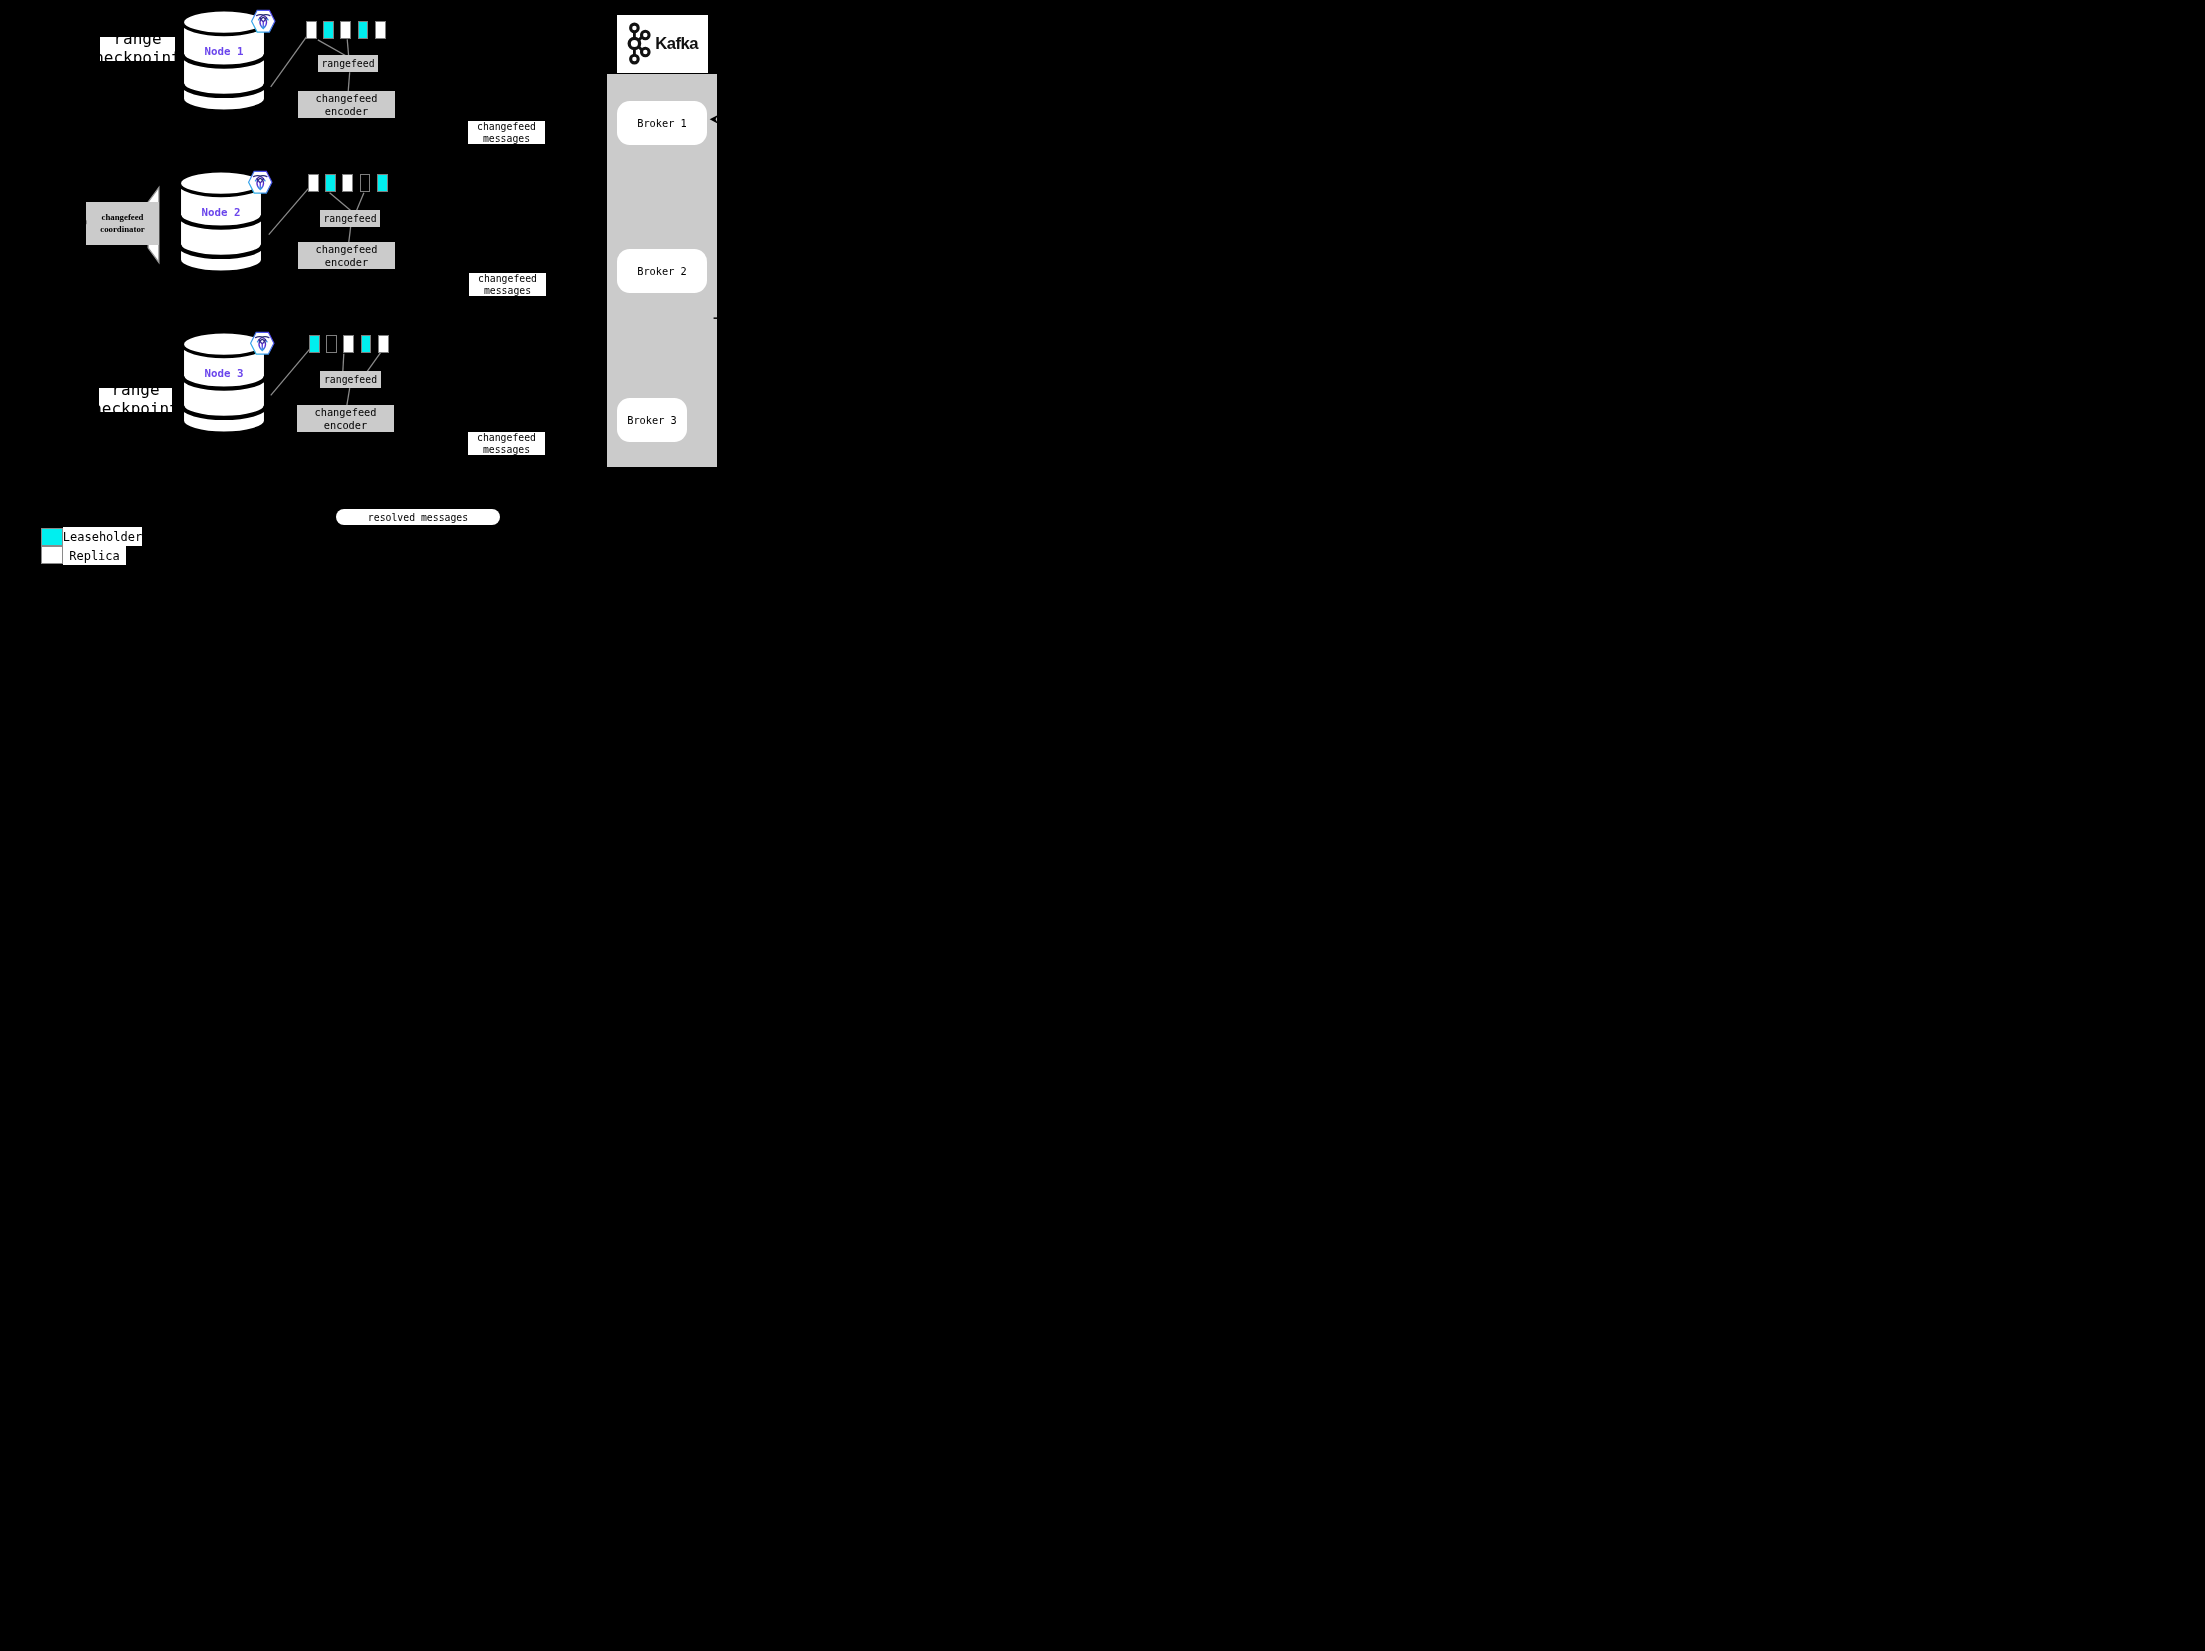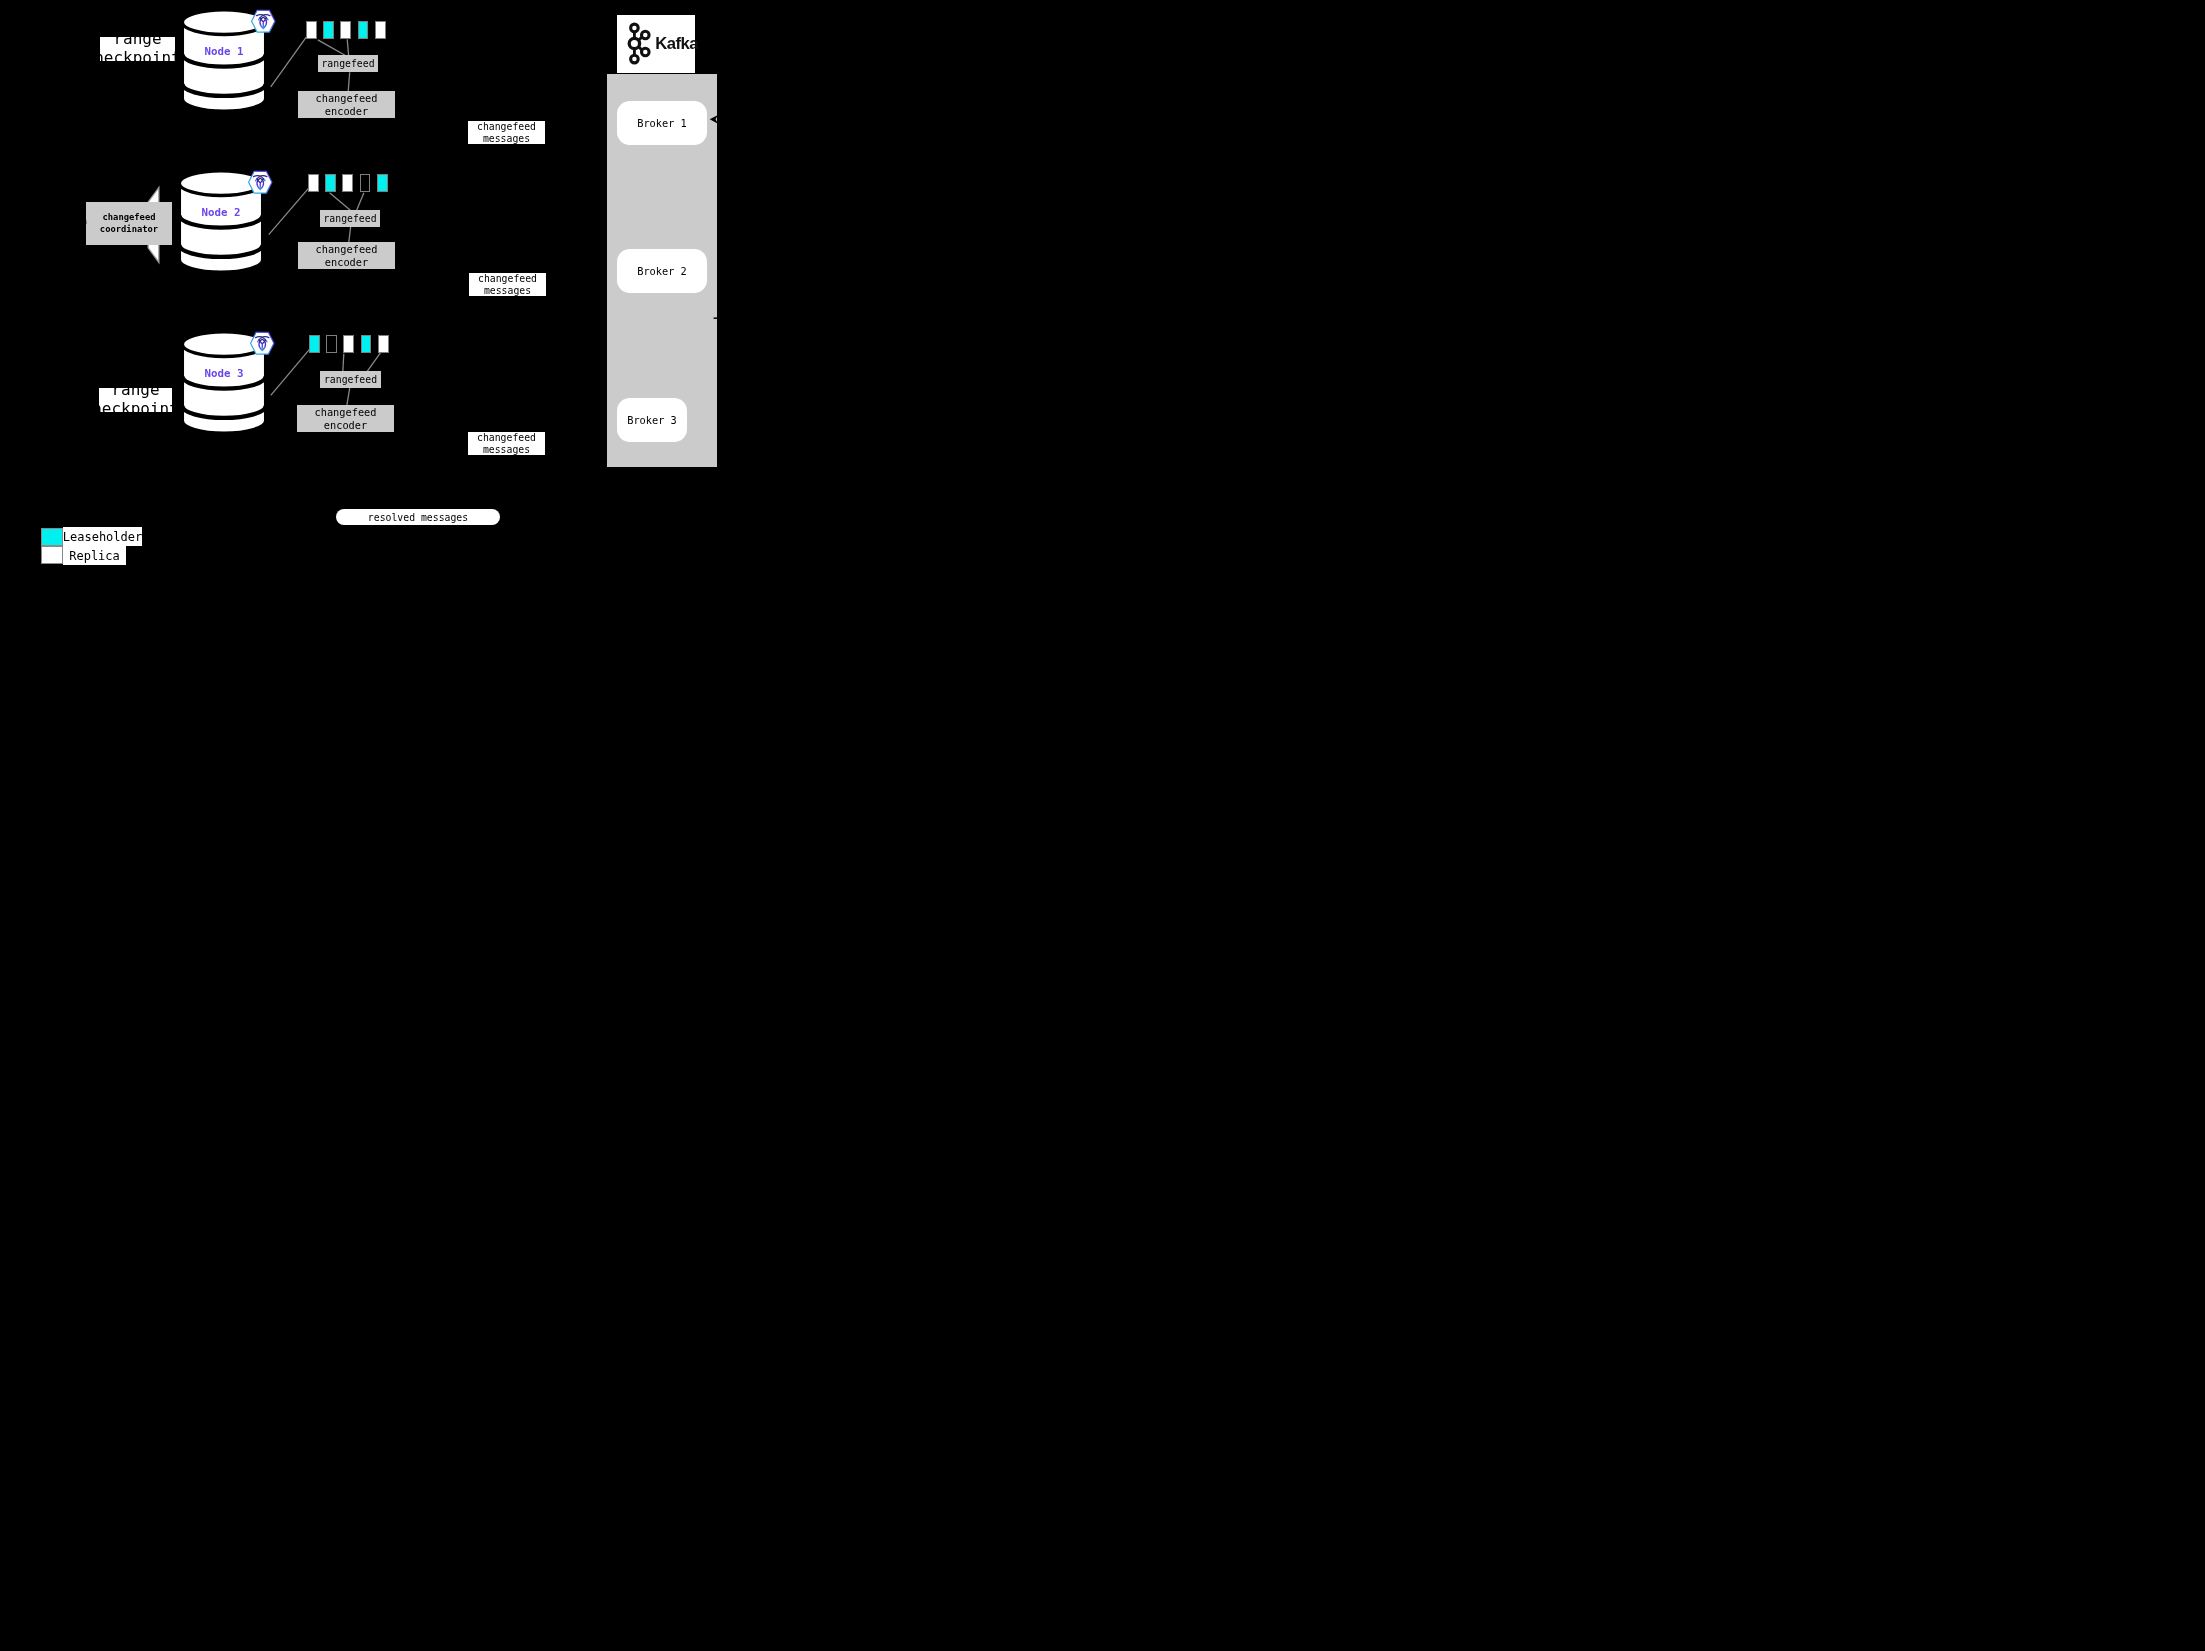--- a/index.html
+++ b/index.html
@@ -105,21 +105,21 @@
     </div>
     <div class="abs box-gray enc" style="left:298px;top:91px;width:97px;height:27px;">
       <span>changefeed encoder</span>
     </div>
     <div class="abs box-white msg" style="left:468px;top:121px;width:77px;height:23px;">
       <span>changefeed messages</span>
     </div>
   </div>
 
   <div class="abs" style="left:0;top:0;z-index:2;">
-    <div class="abs box-gray coord" style="left:86px;top:202px;width:86px;height:43px;">
+    <div class="abs box-gray coord" style="left:86px;top:202px;width:73px;height:43px;font-family:Liberation Serif, serif;">
       <span>changefeed coordinator</span>
     </div>
 
     <svg class="abs" style="left:176px;top:169px;" width="90" height="105" viewBox="0 0 190 222">
       <path d="M7,30 V192 A88,26 0 0 0 183,192 V30" fill="#fff" stroke="#000" stroke-width="7"></path>
       <ellipse cx="95" cy="30" rx="88" ry="26" fill="#fff" stroke="#000" stroke-width="7"></ellipse>
       <path d="M7,98 A88,26 0 0 0 183,98" fill="none" stroke="#000" stroke-width="9"></path>
       <path d="M7,160 A88,26 0 0 0 183,160" fill="none" stroke="#000" stroke-width="9"></path>
     </svg>
     <div class="abs node-label" style="left:176px;top:206px;width:90px;">Node 2</div>
@@ -195,21 +195,21 @@
       <span>changefeed encoder</span>
     </div>
     <div class="abs box-white msg" style="left:468px;top:432px;width:77px;height:23px;">
       <span>changefeed messages</span>
     </div>
   </div>
 
   <div class="abs" style="left:0;top:0;z-index:2;">
     <div class="abs box-gray" style="left:607px;top:74px;width:110px;height:393px;"></div>
 
-    <div class="abs box-white" style="left:617px;top:14.7px;width:78px;height:58px;justify-content:flex-start;padding-left:6.9px;">
+    <div class="abs box-white" style="left:617px;top:14.7px;width:91px;height:58px;justify-content:flex-start;padding-left:6.9px;">
       <span>
         <svg width="28.4" height="45" viewBox="0 0 60 90">
           <g fill="none" stroke="#111" stroke-width="6.5">
             <circle cx="22" cy="12" r="8"></circle>
             <circle cx="22" cy="45" r="11" stroke-width="7"></circle>
             <circle cx="22" cy="78" r="8"></circle>
             <circle cx="45" cy="27" r="8"></circle>
             <circle cx="45" cy="63" r="8"></circle>
           </g>
           <g stroke="#111" stroke-width="6">

